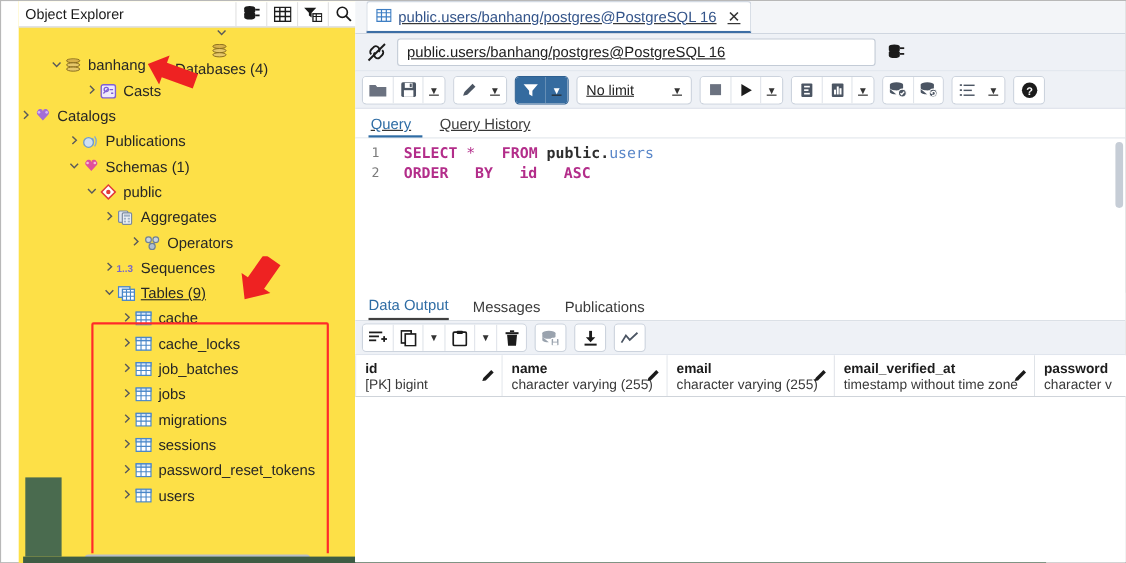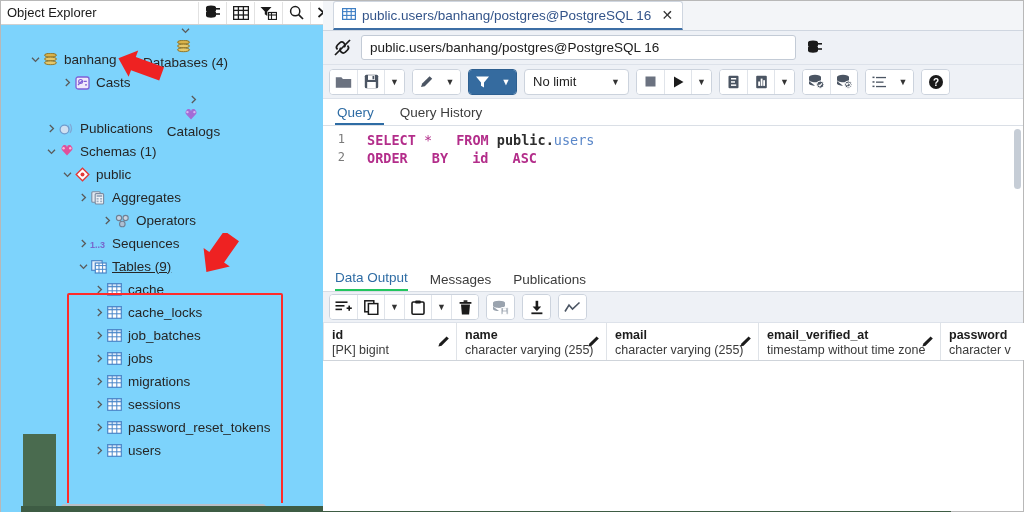--- a/index.html
+++ b/index.html
@@ -8,22 +8,22 @@
     font-family: "Liberation Sans", sans-serif;
     font-size: 13px;
     color: #222;
     background: #ffffff;
     position: relative;
   }
   #app { position:absolute; inset:0; border:1px solid #b8b8b8; background:#fff; }
 
   
   #left-panel {
-    position:absolute; left:0; top:0; width:342px; height:512px;
-    background:#7dd3fc; border-right:1px solid #c9c9c9;
+    position:absolute; left:16px; top:0; width:342px; height:512px;
+    background:#fde047; border-right:1px solid #c9c9c9;
   }
   #oe-header {
     height:24px; display:flex; align-items:center;
     border-bottom:1px solid #d0d0d0; background:#fff; padding-left:6px;
   }
   #oe-title { font-size:13px; color:#1a1a1a; flex:1; }
   .oe-btns { display:flex; align-items:center; gap:0px; padding-right:4px;}
   .oe-btn {
     width:28px;height:22px;display:flex;align-items:center;justify-content:center;
     border-left:1px solid #e2e2e2;
@@ -52,21 +52,21 @@
 
   
   #green-block { position:absolute; left:22px; top:433px; width:33px; height:72px; background:#4a6b4f; }
   #green-bar { position:absolute; left:20px; top:505px; width:930px; height:7px; background:#3e5c44; }
 
   
   #left-vscroll { position:absolute; right:8px; top:55px; width:7px; height:300px; background:#c6cdd6; border-radius:4px;}
   #left-hscroll { position:absolute; left:60px; bottom:2px; height:7px; width:205px; background:#b9bec6; border-radius:4px;}
 
   
-  #right-panel { position:absolute; left:322px; top:0; right:0; bottom:0; background:#fff; }
+  #right-panel { position:absolute; left:322px; top:0; right:0; bottom:0; background:#fff;text-decoration:underline; }
 
   #tabbar { height:30px; background:#f3f5f8; border-bottom:1px solid #cfd6e0; display:flex; align-items:flex-end; padding-left:10px;}
   .qtab {
     height:29px; display:flex; align-items:center; gap:6px; padding:0 9px 0 8px;
     background:#fff; border:1px solid #cfd6e0; border-bottom:2px solid #3c6ea5;
     border-top-left-radius:3px; border-top-right-radius:3px;
     font-size:13.5px; color:#33548a;
   }
   .qtab .closex { font-size:14px; color:#333; margin-left:4px; }
 
@@ -102,21 +102,21 @@
   .cline { height:18px; white-space:pre; }
   .kw { color:#b32d8a; font-weight:bold;margin-left:16px;}
   .op { color:#b32d8a; }
   .ident { color:#2d2d2d; font-weight:bold;}
   .col { color:#5a87c9; }
   #edit-vscroll { position:absolute; right:2px; top:128px; width:7px; height:60px; background:#c6cdd6; border-radius:4px;}
 
   #output { position:absolute; left:0; top:265px; right:0; bottom:0; background:#fff; }
   #otabs { height:26px; display:flex; align-items:flex-end; padding-left:12px; border-bottom:1px solid #d8dde4; background:#fff; }
   .otab { font-size:13.5px; color:#3b3b3b; margin-right:22px; padding-bottom:4px; }
-  .otab.on { color:#2e6ca4; border-bottom:2px solid #22c55e; }
+  .otab.on { color:#2e6ca4; border-bottom:2px solid #404040; }
   #otoolbar { height:31px; background:#eef1f6; display:flex; align-items:center; padding:0 6px; border-bottom:1px solid #dde2ea;}
 
   #grid { position:absolute; left:0; top:57px; right:0; bottom:0; background:#fff; }
   #ghead { display:flex; height:38px; border-bottom:1px solid #cfd4da; }
   .gcell-corner { width:44px; border-right:1px solid #dfe3e8; background:#fff; }
   .gcol {
     border-right:1px solid #dfe3e8; padding:3px 8px 0 8px; position:relative;
     display:flex; flex-direction:column; justify-content:center; background:#fff;
   }
   .gcol .cname { font-size:12.5px; font-weight:bold; color:#1c1c1c; line-height:15px;}
@@ -211,21 +211,21 @@
             <span class="tico">
               <svg width="15" height="14" viewBox="0 0 15 14">
                 <rect x="1" y="1" width="13" height="12" rx="2" fill="#efe9fb" stroke="#7f5fd6" stroke-width="1.3"></rect>
                 <circle cx="5.6" cy="5.4" r="1.9" fill="none" stroke="#7f5fd6" stroke-width="1.2"></circle>
                 <path d="M8.6 5.4h3.2M10 8.8h2" stroke="#7f5fd6" stroke-width="1.2"></path>
                 <path d="M3 9 l4 -4" stroke="#7f5fd6" stroke-width="1.2"></path>
               </svg>
             </span>
             <span class="tlabel">Casts</span>
           </div>
-          <div class="trow" style="padding-left: 44px; flex-direction: column;">
+          <div class="trow" style="">
             <span class="chev"><svg width="9" height="9" viewBox="0 0 9 9">
                 <polyline points="2.8,1 6.4,4.5 2.8,8" fill="none" stroke="#5a5a5a" stroke-width="1.3"></polyline>
               </svg></span>
             <span class="tico">
               <svg width="16" height="14" viewBox="0 0 16 14">
                 <path d="M3.4 1.5a2.4 2.4 0 0 1 4.6 1 2.4 2.4 0 0 1 4.6-1 2.6 2.6 0 0 1 0 4l-4.6 5-4.6-5a2.6 2.6 0 0 1 0-4z" fill="#a36cd6"></path>
                 <circle cx="4.4" cy="3.1" r="1.2" fill="#d9b6f2"></circle>
                 <circle cx="11.4" cy="3.1" r="1.2" fill="#d9b6f2"></circle>
               </svg>
             </span>

